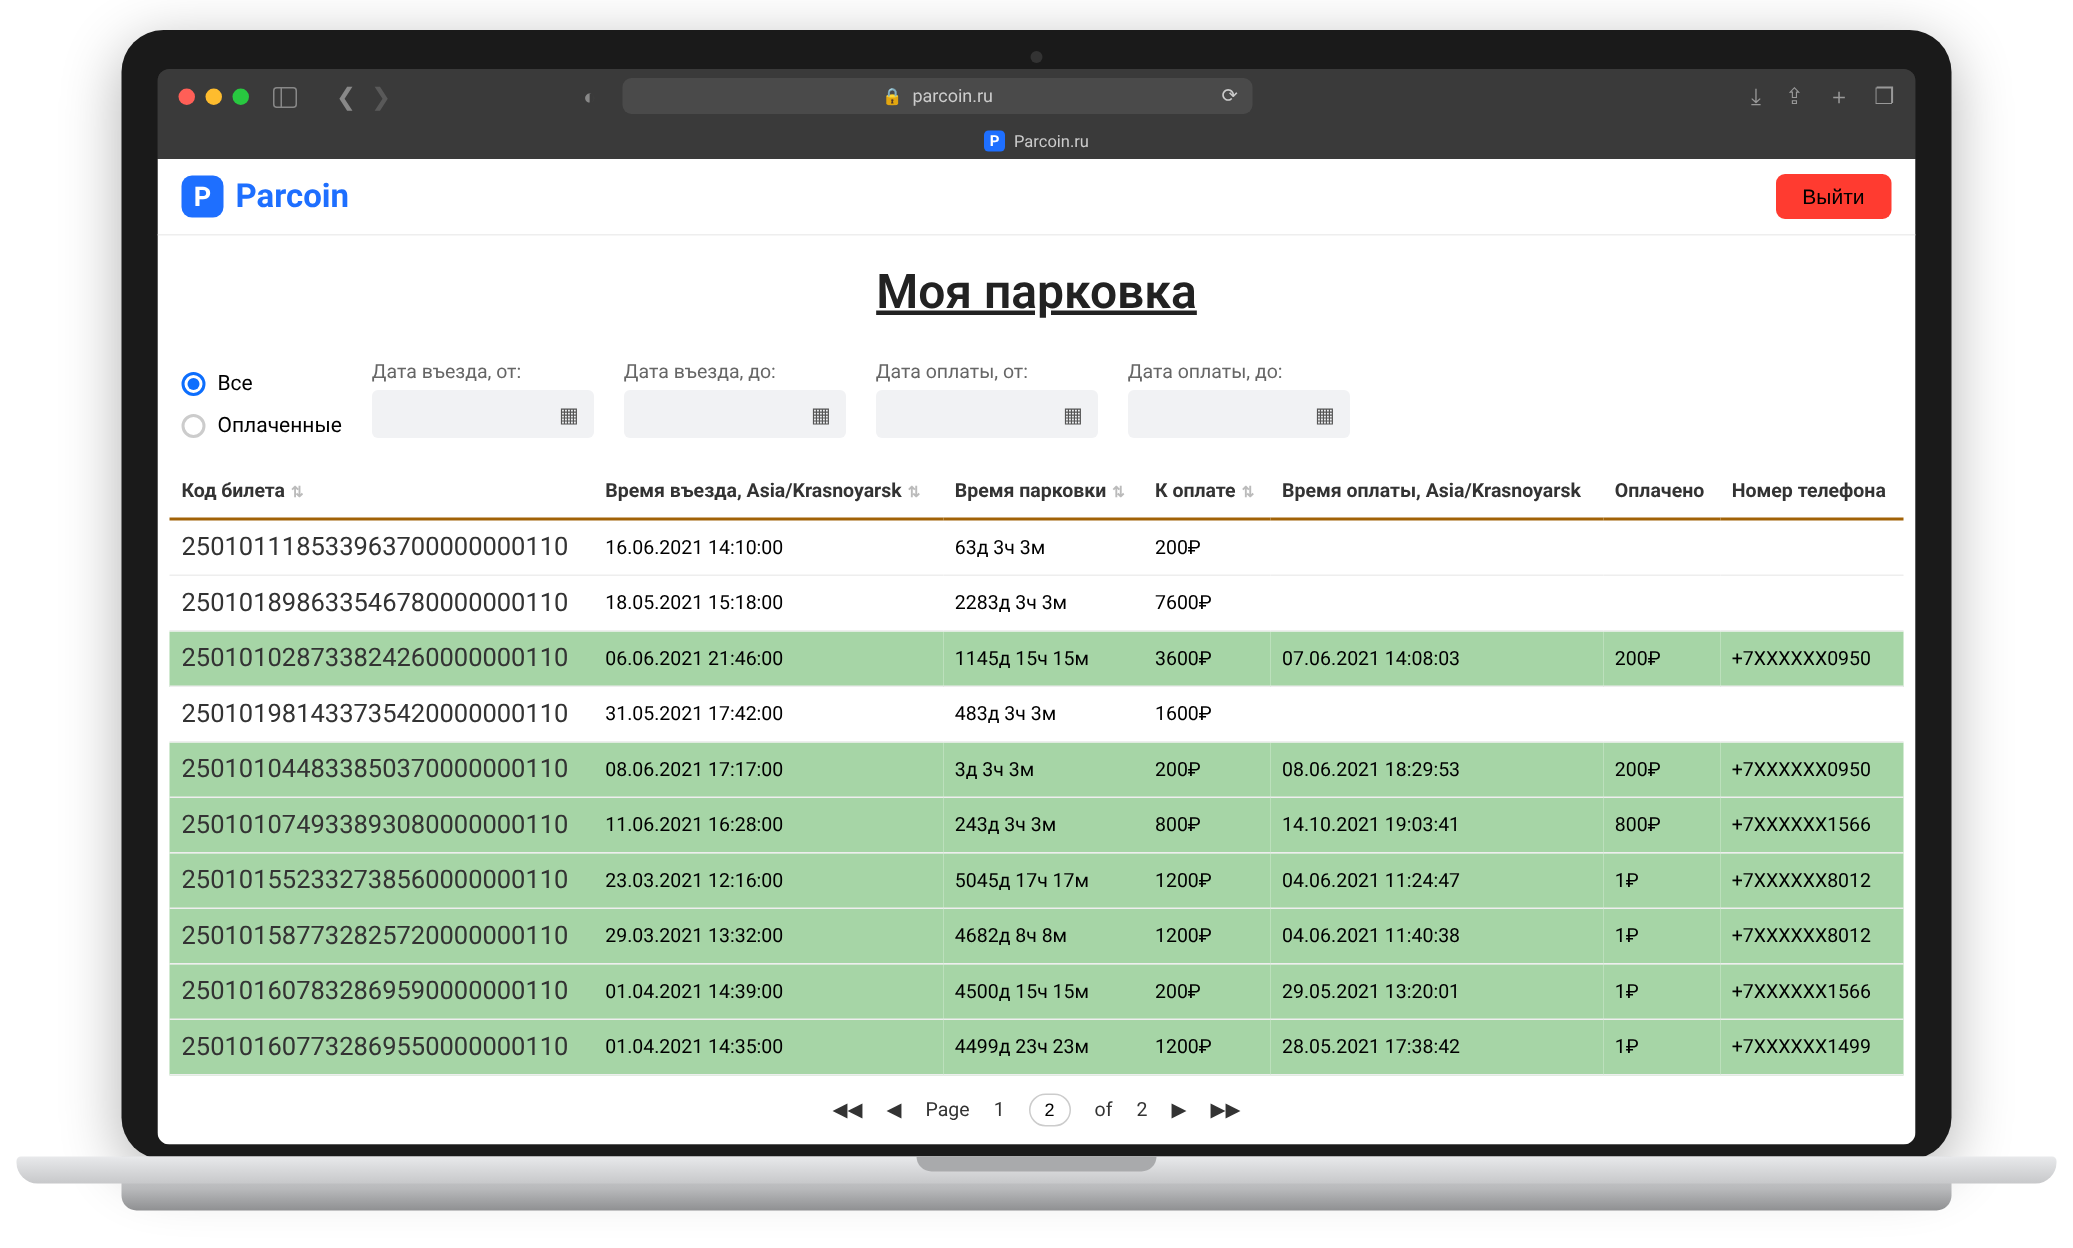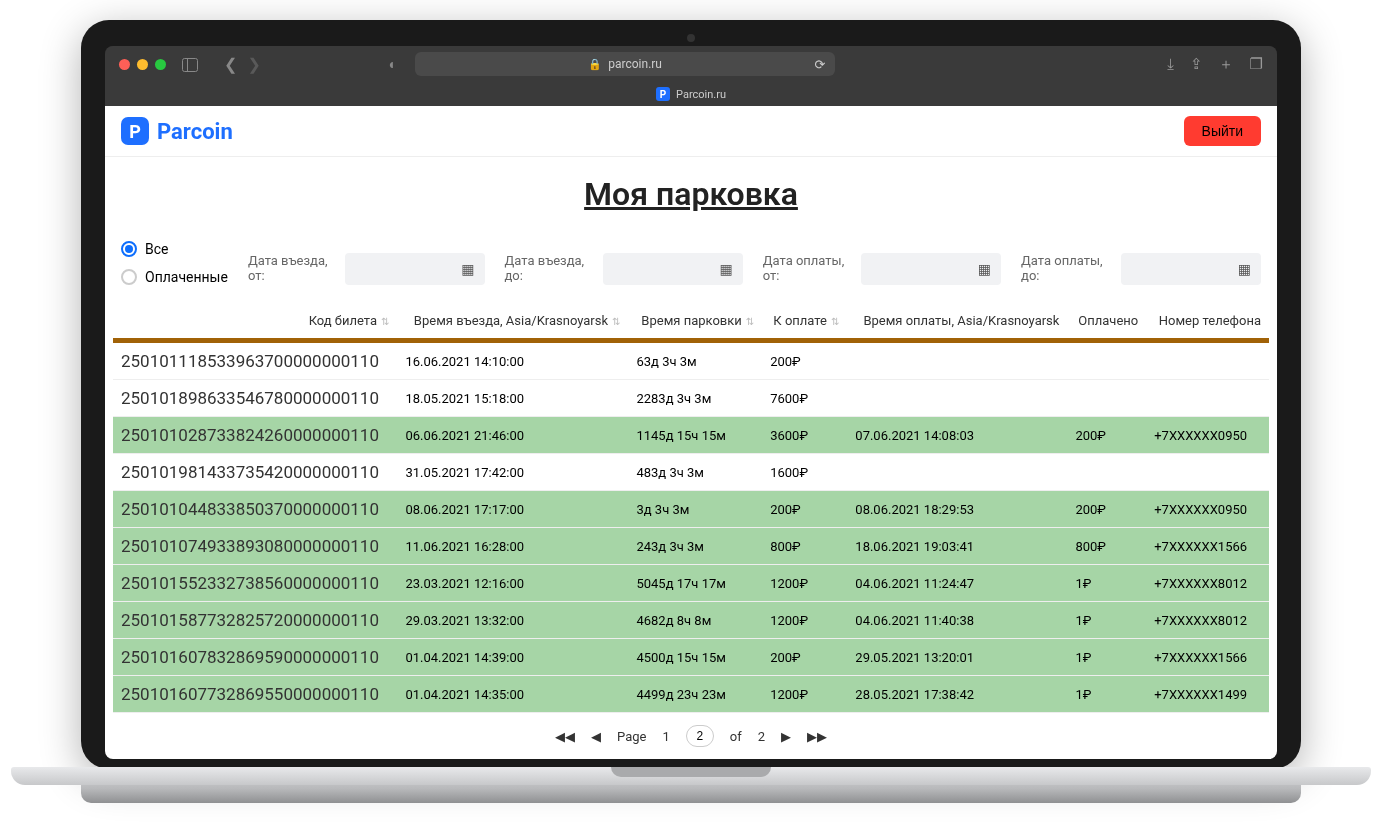--- a/index.html
+++ b/index.html
@@ -134,34 +134,34 @@
     padding: 0 16px 18px 16px;
   }
   .radio-group { display: flex; flex-direction: column; gap: 12px; font-size: 14px; }
   .radio-item { display: flex; align-items: center; gap: 8px; cursor: pointer; }
   .radio {
     width: 16px; height: 16px; border-radius: 50%; border: 2px solid #ccc;
     display: inline-flex; align-items: center; justify-content: center;
   }
   .radio.checked { border-color: #0d6efd; }
   .radio.checked::after { content:""; width: 8px; height: 8px; background: #0d6efd; border-radius: 50%; }
-  .date-field { display: flex; flex-direction: row; gap: 4px; }
+  .date-field { display: flex; flex-direction: column; gap: 4px; }
   .date-field label { font-size: 13px; color: #666; }
   .date-input {
     width: 148px; height: 32px; background: #f1f2f4; border: none; border-radius: 4px;
     display: flex; align-items: center; justify-content: flex-end; padding: 0 10px;
     color: #555;
   }
   .cal-icon { font-size: 14px; }
   
   .table-wrap { padding: 0 8px; }
   table { width: 100%; border-collapse: collapse; font-size: 13px; }
   thead th {
-    text-align: right; padding: 10px 8px; color: #333; font-weight: 400;
-    border-bottom: 5px solid #a16207; white-space: nowrap;
+    text-align: left; padding: 10px 8px; color: #333; font-weight: 700;
+    border-bottom: 2px solid #a16207; white-space: nowrap;
   }
   .sort { color: #bbb; font-size: 10px; margin-left: 4px; }
   tbody td { padding: 8px 8px; border-bottom: 1px solid #eee; white-space: nowrap; }
   tbody tr.paid td { background: #a6d5a6; }
   .ticket-code { font-size: 17px; color: #333; }
   
   .pagination {
     display: flex; align-items: center; justify-content: center;
     gap: 16px; padding: 12px 0; font-size: 13px; color: #333;
   }
@@ -340,21 +340,21 @@
                   <td>200₽</td>
                   <td>08.06.2021 18:29:53</td>
                   <td>200₽</td>
                   <td>+7XXXXXX0950</td>
                 </tr>
                 <tr class="paid">
                   <td class="ticket-code">250101074933893080000000110</td>
                   <td>11.06.2021 16:28:00</td>
                   <td>243д 3ч 3м</td>
                   <td>800₽</td>
-                  <td>18.06.2021 19:03:41</td>
+                  <td>14.10.2021 19:03:41</td>
                   <td>800₽</td>
                   <td>+7XXXXXX1566</td>
                 </tr>
                 <tr class="paid">
                   <td class="ticket-code">250101552332738560000000110</td>
                   <td>23.03.2021 12:16:00</td>
                   <td>5045д 17ч 17м</td>
                   <td>1200₽</td>
                   <td>04.06.2021 11:24:47</td>
                   <td>1₽</td>

